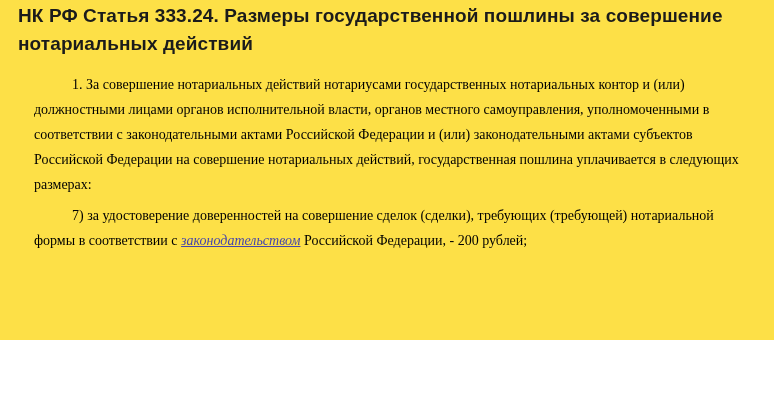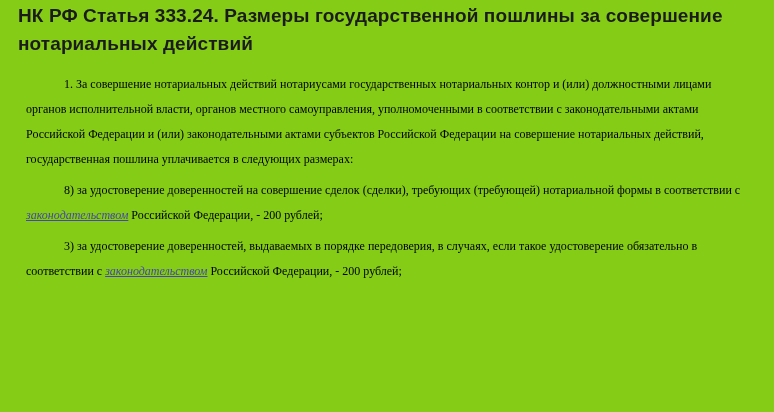--- a/index.html
+++ b/index.html
@@ -10,54 +10,53 @@
   }
   body {
     width: 774px;
     height: 412px;
     overflow: hidden;
     font-family: "Liberation Serif", serif;
     color: #000000;
   }
   .page {
     width: 774px;
-    height: 412px;
+    height: 340px;
     padding: 2px 20px 0 18px;
-    background: #84cc16;
+    background: #fde047;
   }
   .article-title {
     font-family: "Liberation Sans", sans-serif;
     font-size: 19px;
     line-height: 28px;
     font-weight: 700;
     color: #1b1b1b;
     margin: 0 0 14px 0;
     letter-spacing: 0.1px;
   }
   .para {
-    font-size: 12px;
+    font-size: 14px;
     line-height: 25px;
-    margin: 0 0 6px 8px;
+    margin: 0 0 6px 16px;
     text-indent: 38px;
     color: #000000;
   }
   .law-link {
     color: #4646ab;
     text-decoration: underline;
     cursor: pointer;
     font-style: italic;
   }
 </style>
 </head>
 <body>
 
 <div class="page">
 
   <h1 class="article-title">НК РФ Статья 333.24. Размеры государственной пошлины за совершение нотариальных действий</h1>
 
   <p class="para">1. За совершение нотариальных действий нотариусами государственных нотариальных контор и (или) должностными лицами органов исполнительной власти, органов местного самоуправления, уполномоченными в соответствии с законодательными актами Российской Федерации и (или) законодательными актами субъектов Российской Федерации на совершение нотариальных действий, государственная пошлина уплачивается в следующих размерах:</p>
 
-  <p class="para"><span>8) за удостоверение доверенностей на совершение сделок (сделки), требующих (требующей) нотариальной формы в соответствии с </span><a class="law-link">законодательством</a><span> Российской Федерации, - 200 рублей;</span></p>
+  <p class="para"><span>7) за удостоверение доверенностей на совершение сделок (сделки), требующих (требующей) нотариальной формы в соответствии с </span><a class="law-link">законодательством</a><span> Российской Федерации, - 200 рублей;</span></p>
 
 
-  <p class="para"><span>3) за удостоверение доверенностей, выдаваемых в порядке передоверия, в случаях, если такое удостоверение обязательно в соответствии с </span><a class="law-link">законодательством</a><span> Российской Федерации, - 200 рублей;</span></p>
 
 </div>
 
 </body></html>

